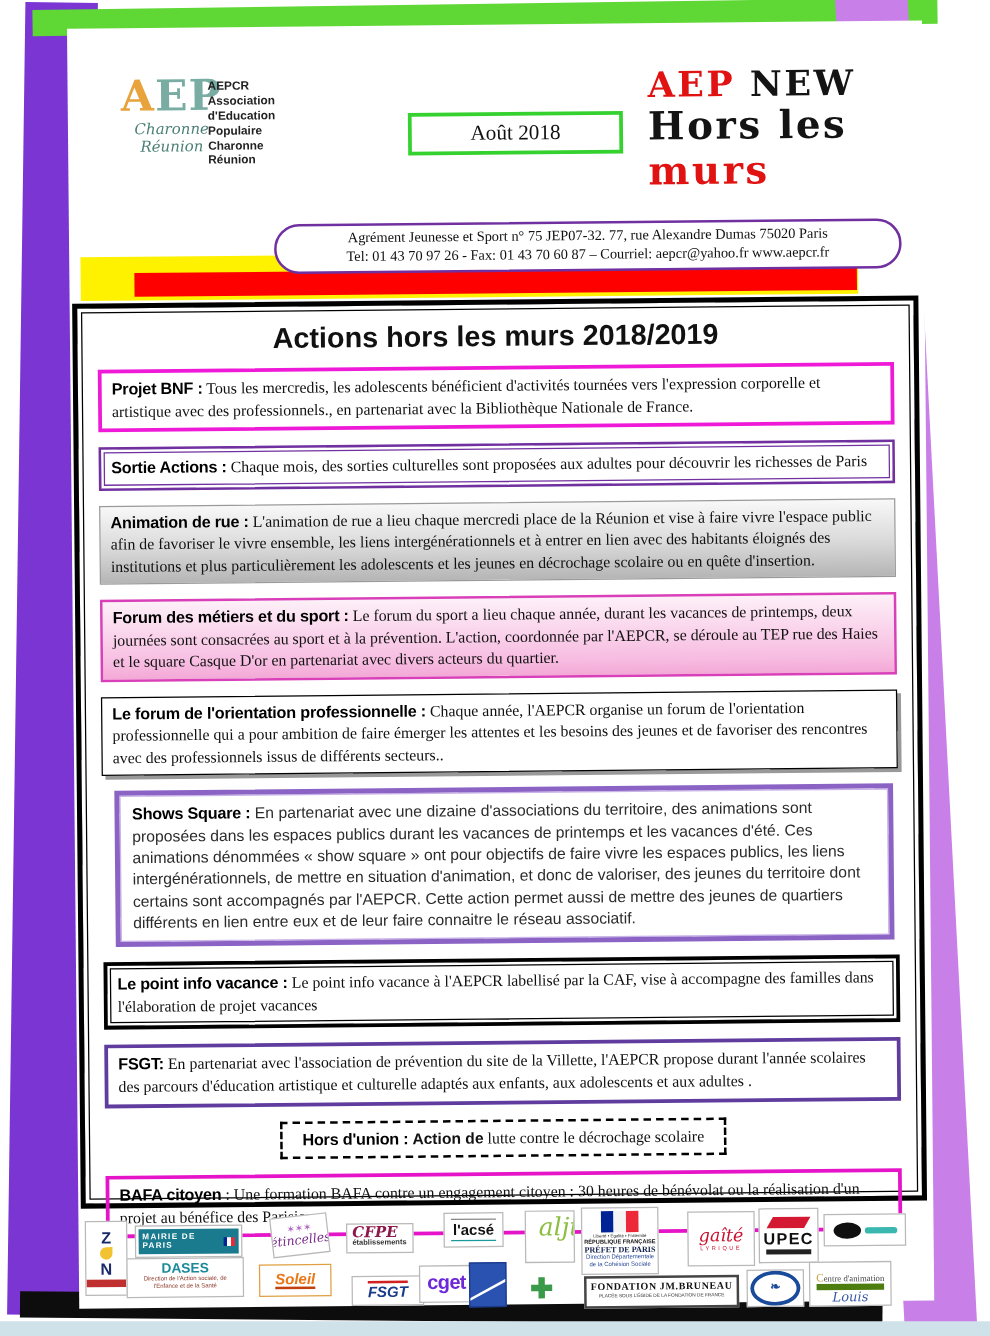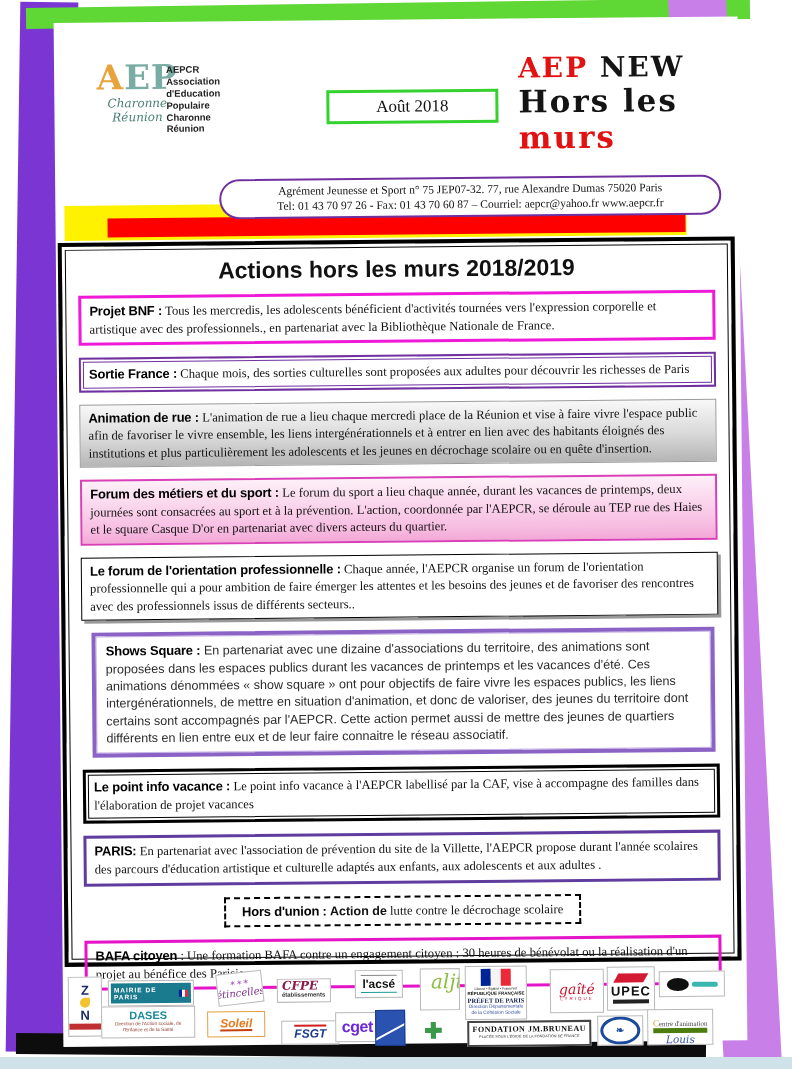--- a/index.html
+++ b/index.html
@@ -144,21 +144,21 @@
 
     <div class="frame">
       <div class="main-title">Actions hors les murs 2018/2019</div>
 
       <div class="section s-bnf">
         <b class="lbl">Projet BNF :</b>
         <span>Tous les mercredis, les adolescents bénéficient d'activités tournées vers l'expression corporelle et artistique avec des professionnels., en partenariat avec la Bibliothèque Nationale de France.</span>
       </div>
 
       <div class="section s-sortie">
-        <b class="lbl">Sortie France :</b>
+        <b class="lbl">Sortie Actions :</b>
         <span>Chaque mois, des sorties culturelles sont proposées aux adultes pour découvrir les richesses de Paris</span>
       </div>
 
       <div class="section s-anim">
         <b class="lbl">Animation de rue :</b>
         <span>L'animation de rue a lieu chaque mercredi place de la Réunion et vise à faire vivre l'espace public afin de favoriser le vivre ensemble, les liens intergénérationnels et à entrer en lien avec des habitants éloignés des institutions et plus particulièrement les adolescents et les jeunes en décrochage scolaire ou en quête d'insertion.</span>
       </div>
 
       <div class="section s-forum">
         <b class="lbl">Forum des métiers et du sport :</b>
@@ -174,21 +174,21 @@
         <b class="lbl">Shows Square :</b>
         <span>En partenariat avec une dizaine d'associations du territoire, des animations sont proposées dans les espaces publics durant les vacances de printemps et les vacances d'été. Ces animations dénommées « show square » ont pour objectifs de faire vivre les espaces publics, les liens intergénérationnels, de mettre en situation d'animation, et donc de valoriser, des jeunes du territoire dont certains sont accompagnés par l'AEPCR. Cette action permet aussi de mettre des jeunes de quartiers différents en lien entre eux et de leur  faire connaitre le réseau associatif.</span>
       </div>
 
       <div class="section s-info">
         <b class="lbl">Le point info vacance :</b>
         <span>Le point info vacance à l'AEPCR labellisé par la CAF, vise à accompagne des familles dans l'élaboration de projet vacances</span>
       </div>
 
       <div class="section s-apsv">
-        <b class="lbl">PARIS:</b>
+        <b class="lbl">FSGT:</b>
         <span>En partenariat avec l'association  de prévention du site de la Villette, l'AEPCR propose  durant l'année scolaires des parcours d'éducation artistique et culturelle  adaptés aux enfants, aux adolescents et aux adultes .</span>
       </div>
 
       <div class="section s-trait">
         <b class="lbl">Hors d'union :</b>
         <span class="lbl2">Action de</span>
         <span>lutte contre le décrochage scolaire</span>
       </div>
 
       <div class="section s-bafa">

